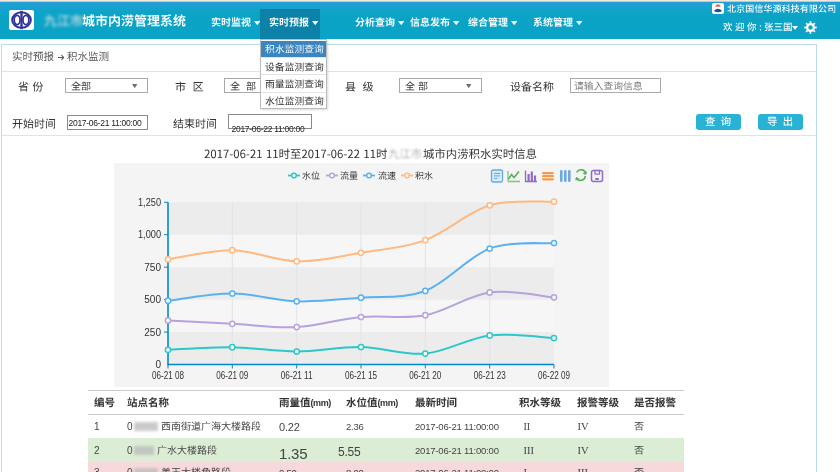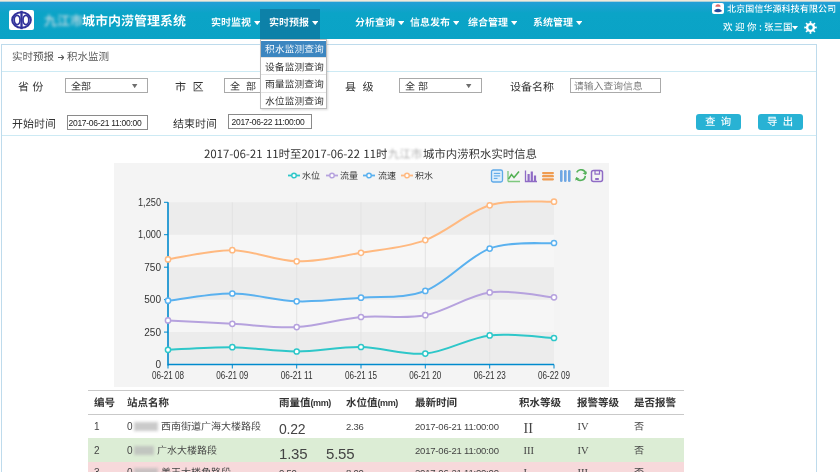--- a/index.html
+++ b/index.html
@@ -133,21 +133,21 @@
   </svg>
 <svg style="position:absolute;left:12.0px;top:118.0px;overflow:visible" width="46" height="16" viewBox="0 0 46 16">
     <path transform="translate(0,9.68)" fill="#333333" d="M1.0 -8.5H10.1V-7.7H1.0ZM0.6 -4.6H10.4V-3.8H0.6ZM7.1 -8.1H8.0V0.9H7.1ZM3.2 -8.1H4.1V-5.1Q4.1 -4.3 4.0 -3.5Q3.9 -2.6 3.6 -1.9Q3.3 -1.1 2.8 -0.4Q2.2 0.3 1.2 0.9Q1.2 0.8 1.1 0.7Q1.0 0.6 0.8 0.5Q0.7 0.4 0.6 0.3Q1.5 -0.2 2.0 -0.9Q2.5 -1.5 2.8 -2.2Q3.1 -2.9 3.1 -3.6Q3.2 -4.4 3.2 -5.1Z M16.6 -0.3H20.6V0.4H16.6ZM16.1 -3.6H21.0V0.9H20.2V-2.8H16.8V0.9H16.1ZM19.1 -7.3 19.8 -7.6Q20.2 -7.2 20.5 -6.6Q20.9 -6.1 21.2 -5.5Q21.5 -5.0 21.7 -4.6L21.0 -4.2Q20.8 -4.6 20.5 -5.2Q20.2 -5.7 19.9 -6.3Q19.5 -6.8 19.1 -7.3ZM15.7 -4.5Q15.7 -4.6 15.7 -4.7Q15.6 -4.9 15.6 -5.0Q15.5 -5.2 15.4 -5.3Q15.6 -5.3 15.8 -5.5Q15.9 -5.7 16.1 -6.0Q16.3 -6.1 16.5 -6.5Q16.7 -6.8 16.9 -7.2Q17.2 -7.7 17.4 -8.2Q17.7 -8.7 17.9 -9.3L18.8 -9.0Q18.4 -8.3 18.0 -7.5Q17.6 -6.8 17.2 -6.1Q16.7 -5.5 16.3 -4.9V-4.9Q16.3 -4.9 16.2 -4.9Q16.1 -4.8 16.0 -4.8Q15.9 -4.7 15.8 -4.6Q15.7 -4.6 15.7 -4.5ZM15.7 -4.5 15.7 -5.1 16.2 -5.4 20.9 -5.7Q20.9 -5.6 21.0 -5.3Q21.0 -5.1 21.0 -5.0Q19.7 -4.9 18.8 -4.8Q17.9 -4.8 17.3 -4.7Q16.8 -4.7 16.4 -4.6Q16.1 -4.6 16.0 -4.6Q15.8 -4.5 15.7 -4.5ZM11.7 -3.2Q11.9 -3.8 12.1 -4.5Q12.3 -5.2 12.4 -6.0Q12.6 -6.9 12.7 -7.7Q12.9 -8.5 13.0 -9.2L13.7 -9.1Q13.6 -8.4 13.5 -7.6Q13.3 -6.7 13.2 -5.9Q13.0 -5.1 12.8 -4.3Q12.6 -3.6 12.4 -3.0ZM11.5 -7.0H14.7V-6.2H11.5ZM14.5 -7.0H14.7L14.8 -7.0L15.3 -6.9Q15.1 -4.8 14.7 -3.3Q14.3 -1.8 13.6 -0.8Q12.9 0.3 11.9 0.9Q11.9 0.7 11.7 0.5Q11.6 0.3 11.4 0.2Q12.3 -0.3 13.0 -1.2Q13.6 -2.1 14.0 -3.5Q14.4 -4.9 14.5 -6.8ZM11.7 -3.2 12.2 -3.8Q12.6 -3.5 13.1 -3.1Q13.6 -2.8 14.1 -2.4Q14.5 -2.0 14.9 -1.6Q15.3 -1.2 15.5 -0.9L15.0 -0.2Q14.8 -0.6 14.4 -0.9Q14.0 -1.3 13.6 -1.7Q13.1 -2.1 12.7 -2.5Q12.2 -2.9 11.7 -3.2Z M23.3 -8.3H26.3V-1.2H23.3V-1.9H25.6V-7.6H23.3ZM23.3 -5.2H25.9V-4.4H23.3ZM22.9 -8.3H23.7V-0.3H22.9ZM26.8 -7.0H32.6V-6.2H26.8ZM30.4 -9.2H31.2V-0.4Q31.2 0.1 31.1 0.3Q31.0 0.5 30.7 0.6Q30.4 0.7 29.9 0.7Q29.3 0.8 28.5 0.8Q28.5 0.6 28.4 0.3Q28.3 0.1 28.2 -0.1Q28.6 -0.1 29.0 -0.1Q29.4 -0.0 29.7 -0.1Q30.0 -0.1 30.1 -0.1Q30.3 -0.1 30.3 -0.1Q30.4 -0.2 30.4 -0.4ZM27.2 -5.0 27.9 -5.3Q28.2 -4.9 28.5 -4.4Q28.9 -4.0 29.1 -3.5Q29.4 -3.0 29.6 -2.7L28.9 -2.3Q28.7 -2.6 28.4 -3.1Q28.2 -3.6 27.8 -4.1Q27.5 -4.6 27.2 -5.0Z M34.0 -6.8H34.8V0.9H34.0ZM34.2 -8.7 34.8 -9.1Q35.1 -8.9 35.3 -8.6Q35.6 -8.3 35.8 -8.0Q36.1 -7.8 36.2 -7.5L35.5 -7.1Q35.4 -7.3 35.2 -7.6Q34.9 -7.9 34.7 -8.2Q34.4 -8.5 34.2 -8.7ZM36.9 -8.6H42.7V-7.8H36.9ZM42.2 -8.6H43.0V-0.1Q43.0 0.2 43.0 0.4Q42.9 0.6 42.7 0.7Q42.4 0.8 42.1 0.8Q41.7 0.8 41.2 0.8Q41.2 0.7 41.1 0.4Q41.0 0.2 41.0 0.1Q41.3 0.1 41.6 0.1Q41.9 0.1 42.0 0.1Q42.1 0.1 42.2 0.0Q42.2 -0.0 42.2 -0.1ZM37.2 -3.2V-1.8H39.8V-3.2ZM37.2 -5.4V-3.9H39.8V-5.4ZM36.4 -6.1H40.6V-1.1H36.4Z"></path>
   </svg>
 <div class="a" style="left:66.5px;top:115px;width:81px;height:15px;border:1px solid #8a8a8a;background:#fff"></div>
 <div class="a" style="left:68.5px;top:118.2px;font-size:8.5px;letter-spacing:-0.28px;color:#222">2017-06-21 11:00:00</div>
 <svg style="position:absolute;left:173.0px;top:118.0px;overflow:visible" width="46" height="16" viewBox="0 0 46 16">
     <path transform="translate(0,9.68)" fill="#333333" d="M0.7 -2.0Q0.7 -2.1 0.6 -2.3Q0.6 -2.4 0.5 -2.6Q0.5 -2.7 0.4 -2.8Q0.6 -2.9 0.8 -3.1Q1.0 -3.2 1.3 -3.5Q1.4 -3.7 1.7 -4.0Q2.0 -4.4 2.3 -4.8Q2.7 -5.3 3.0 -5.8Q3.4 -6.4 3.7 -6.9L4.4 -6.5Q3.7 -5.4 2.9 -4.3Q2.1 -3.3 1.3 -2.5V-2.5Q1.3 -2.5 1.2 -2.4Q1.1 -2.4 1.0 -2.3Q0.9 -2.2 0.8 -2.2Q0.7 -2.1 0.7 -2.0ZM0.7 -2.0 0.7 -2.7 1.1 -3.0 4.4 -3.5Q4.4 -3.4 4.4 -3.2Q4.4 -2.9 4.4 -2.8Q3.3 -2.6 2.6 -2.5Q1.9 -2.3 1.5 -2.3Q1.1 -2.2 1.0 -2.1Q0.8 -2.1 0.7 -2.0ZM0.6 -4.7Q0.6 -4.8 0.5 -4.9Q0.5 -5.1 0.4 -5.3Q0.4 -5.4 0.3 -5.5Q0.5 -5.6 0.6 -5.7Q0.8 -5.9 1.0 -6.2Q1.1 -6.3 1.2 -6.6Q1.4 -6.9 1.6 -7.3Q1.8 -7.7 2.1 -8.2Q2.3 -8.7 2.4 -9.2L3.3 -8.8Q3.0 -8.2 2.7 -7.5Q2.3 -6.8 1.9 -6.3Q1.6 -5.7 1.2 -5.2V-5.1Q1.2 -5.1 1.1 -5.1Q1.0 -5.1 0.9 -5.0Q0.8 -4.9 0.7 -4.8Q0.6 -4.8 0.6 -4.7ZM0.6 -4.7 0.6 -5.3 1.0 -5.6 3.3 -5.8Q3.3 -5.6 3.3 -5.4Q3.3 -5.2 3.3 -5.1Q2.5 -5.0 2.0 -4.9Q1.5 -4.9 1.2 -4.8Q1.0 -4.8 0.8 -4.8Q0.7 -4.7 0.6 -4.7ZM0.4 -0.6Q0.9 -0.7 1.6 -0.8Q2.2 -0.9 2.9 -1.1Q3.7 -1.2 4.4 -1.4L4.5 -0.6Q3.4 -0.4 2.4 -0.1Q1.4 0.1 0.5 0.3ZM4.5 -7.8H10.4V-7.0H4.5ZM4.8 -5.3H10.2V-4.5H4.8ZM5.5 -0.4H9.5V0.4H5.5ZM7.0 -9.2H7.9V-4.9H7.0ZM5.1 -3.3H9.9V0.8H9.1V-2.6H5.9V0.9H5.1Z M11.8 -8.1H21.2V-7.3H11.8ZM16.1 -9.2H16.9V0.9H16.1ZM16.0 -3.4 16.7 -3.1Q16.3 -2.5 15.7 -2.0Q15.2 -1.4 14.6 -1.0Q14.0 -0.5 13.3 -0.1Q12.7 0.3 12.0 0.5Q12.0 0.4 11.9 0.3Q11.7 0.1 11.6 0.0Q11.5 -0.1 11.4 -0.2Q12.1 -0.4 12.7 -0.7Q13.4 -1.1 14.0 -1.5Q14.6 -1.9 15.1 -2.4Q15.6 -2.9 16.0 -3.4ZM17.0 -3.3Q17.5 -2.7 18.3 -2.1Q19.0 -1.5 19.9 -1.0Q20.8 -0.5 21.6 -0.2Q21.5 -0.1 21.4 0.0Q21.3 0.1 21.2 0.3Q21.1 0.4 21.0 0.5Q20.2 0.2 19.3 -0.4Q18.4 -0.9 17.7 -1.6Q16.9 -2.3 16.4 -3.0ZM13.4 -5.4V-3.7H19.6V-5.4ZM12.6 -6.1H20.4V-2.9H12.6Z M23.3 -8.3H26.3V-1.2H23.3V-1.9H25.6V-7.6H23.3ZM23.3 -5.2H25.9V-4.4H23.3ZM22.9 -8.3H23.7V-0.3H22.9ZM26.8 -7.0H32.6V-6.2H26.8ZM30.4 -9.2H31.2V-0.4Q31.2 0.1 31.1 0.3Q31.0 0.5 30.7 0.6Q30.4 0.7 29.9 0.7Q29.3 0.8 28.5 0.8Q28.5 0.6 28.4 0.3Q28.3 0.1 28.2 -0.1Q28.6 -0.1 29.0 -0.1Q29.4 -0.0 29.7 -0.1Q30.0 -0.1 30.1 -0.1Q30.3 -0.1 30.3 -0.1Q30.4 -0.2 30.4 -0.4ZM27.2 -5.0 27.9 -5.3Q28.2 -4.9 28.5 -4.4Q28.9 -4.0 29.1 -3.5Q29.4 -3.0 29.6 -2.7L28.9 -2.3Q28.7 -2.6 28.4 -3.1Q28.2 -3.6 27.8 -4.1Q27.5 -4.6 27.2 -5.0Z M34.0 -6.8H34.8V0.9H34.0ZM34.2 -8.7 34.8 -9.1Q35.1 -8.9 35.3 -8.6Q35.6 -8.3 35.8 -8.0Q36.1 -7.8 36.2 -7.5L35.5 -7.1Q35.4 -7.3 35.2 -7.6Q34.9 -7.9 34.7 -8.2Q34.4 -8.5 34.2 -8.7ZM36.9 -8.6H42.7V-7.8H36.9ZM42.2 -8.6H43.0V-0.1Q43.0 0.2 43.0 0.4Q42.9 0.6 42.7 0.7Q42.4 0.8 42.1 0.8Q41.7 0.8 41.2 0.8Q41.2 0.7 41.1 0.4Q41.0 0.2 41.0 0.1Q41.3 0.1 41.6 0.1Q41.9 0.1 42.0 0.1Q42.1 0.1 42.2 0.0Q42.2 -0.0 42.2 -0.1ZM37.2 -3.2V-1.8H39.8V-3.2ZM37.2 -5.4V-3.9H39.8V-5.4ZM36.4 -6.1H40.6V-1.1H36.4Z"></path>
   </svg>
 <div class="a" style="left:228px;top:113.5px;width:84px;height:15.5px;border:1px solid #8a8a8a;background:#fff"></div>
-<div class="a" style="left:231.5px;top:117px;font-size:8.5px;letter-spacing:-0.28px;color:#222">2017-06-22 11:00:00</div>
+<div class="a" style="left:231.5px;top:124px;font-size:8.5px;letter-spacing:-0.28px;color:#222">2017-06-22 11:00:00</div>
 <div class="a" style="left:696.0px;top:113.5px;width:45px;height:16px;background:#28b2d4;border-radius:3px"></div>
 <svg style="position:absolute;left:704.5px;top:116.0px;overflow:visible" width="29" height="16" viewBox="0 0 29 16">
     <path transform="translate(0,9.24)" fill="#ffffff" d="M3.2 -2.3V-1.6H7.2V-2.3ZM3.2 -3.7V-3.0H7.2V-3.7ZM2.2 -4.4H8.2V-0.9H2.2ZM0.6 -7.6H9.9V-6.7H0.6ZM4.7 -8.9H5.7V-4.7H4.7ZM4.2 -7.3 5.0 -7.0Q4.7 -6.5 4.2 -6.0Q3.8 -5.5 3.2 -5.1Q2.7 -4.7 2.1 -4.4Q1.6 -4.0 1.0 -3.8Q0.9 -3.9 0.8 -4.1Q0.7 -4.2 0.5 -4.4Q0.4 -4.5 0.3 -4.6Q0.9 -4.8 1.5 -5.1Q2.0 -5.4 2.5 -5.7Q3.1 -6.1 3.5 -6.5Q3.9 -6.9 4.2 -7.3ZM6.2 -7.3Q6.5 -6.9 6.9 -6.5Q7.4 -6.1 7.9 -5.8Q8.4 -5.4 9.0 -5.2Q9.6 -4.9 10.2 -4.7Q10.1 -4.6 9.9 -4.5Q9.8 -4.3 9.7 -4.2Q9.6 -4.0 9.5 -3.9Q8.9 -4.1 8.3 -4.4Q7.7 -4.8 7.2 -5.2Q6.7 -5.6 6.2 -6.0Q5.7 -6.5 5.4 -7.0ZM0.7 -0.3H9.8V0.6H0.7Z M16.7 -8.1 17.4 -8.7Q17.6 -8.4 17.9 -8.1Q18.2 -7.9 18.5 -7.6Q18.7 -7.3 18.9 -7.1L18.2 -6.4Q18.0 -6.6 17.8 -6.9Q17.5 -7.2 17.2 -7.5Q17.0 -7.8 16.7 -8.1ZM17.4 0.6 17.2 -0.4 17.4 -0.7 19.4 -2.2Q19.5 -2.0 19.6 -1.7Q19.7 -1.5 19.7 -1.3Q19.0 -0.8 18.6 -0.5Q18.2 -0.1 17.9 0.1Q17.7 0.3 17.6 0.4Q17.5 0.5 17.4 0.6ZM16.1 -5.6H18.0V-4.6H16.1ZM17.4 0.6Q17.4 0.4 17.3 0.3Q17.2 0.1 17.1 -0.0Q17.0 -0.2 16.9 -0.3Q17.1 -0.4 17.3 -0.6Q17.4 -0.9 17.4 -1.2V-5.6H18.4V-0.5Q18.4 -0.5 18.3 -0.4Q18.2 -0.3 18.1 -0.2Q17.9 -0.1 17.8 0.0Q17.6 0.2 17.5 0.3Q17.4 0.5 17.4 0.6ZM20.9 -8.9 21.9 -8.6Q21.6 -7.9 21.3 -7.2Q20.9 -6.5 20.5 -5.9Q20.1 -5.2 19.7 -4.8Q19.6 -4.9 19.4 -5.0Q19.3 -5.1 19.1 -5.3Q19.0 -5.4 18.8 -5.4Q19.3 -5.9 19.7 -6.4Q20.0 -7.0 20.4 -7.6Q20.7 -8.2 20.9 -8.9ZM20.8 -7.3H24.9V-6.4H20.4ZM24.6 -7.3H25.6Q25.6 -7.3 25.6 -7.2Q25.6 -7.1 25.6 -7.0Q25.6 -6.9 25.6 -6.8Q25.5 -5.0 25.4 -3.7Q25.4 -2.4 25.3 -1.6Q25.2 -0.8 25.1 -0.4Q25.0 0.1 24.9 0.3Q24.7 0.6 24.5 0.7Q24.3 0.8 24.0 0.8Q23.7 0.8 23.3 0.8Q22.9 0.8 22.5 0.8Q22.4 0.6 22.4 0.3Q22.3 0.1 22.1 -0.1Q22.6 -0.1 23.0 -0.1Q23.4 -0.1 23.6 -0.1Q23.7 -0.1 23.8 -0.1Q23.9 -0.2 24.0 -0.3Q24.1 -0.4 24.2 -0.8Q24.3 -1.3 24.4 -2.1Q24.4 -2.9 24.5 -4.1Q24.5 -5.4 24.6 -7.1ZM20.7 -3.8H23.1V-3.0H20.7ZM20.7 -5.5H23.4V-1.2H20.7V-2.0H22.6V-4.7H20.7ZM20.1 -5.5H21.0V-0.6H20.1Z"></path>
   </svg>
 <div class="a" style="left:758.0px;top:113.5px;width:45px;height:16px;background:#28b2d4;border-radius:3px"></div>
 <svg style="position:absolute;left:766.5px;top:116.0px;overflow:visible" width="29" height="16" viewBox="0 0 29 16">
     <path transform="translate(0,9.24)" fill="#ffffff" d="M0.6 -3.1H9.9V-2.2H0.6ZM6.7 -3.9H7.7V-0.2Q7.7 0.2 7.6 0.4Q7.4 0.6 7.1 0.7Q6.8 0.8 6.3 0.8Q5.8 0.9 5.0 0.9Q5.0 0.7 4.9 0.4Q4.8 0.2 4.7 -0.0Q5.0 -0.0 5.4 -0.0Q5.7 -0.0 6.0 -0.0Q6.3 -0.0 6.4 -0.0Q6.5 -0.0 6.6 -0.1Q6.7 -0.1 6.7 -0.2ZM2.1 -1.8 2.8 -2.4Q3.1 -2.1 3.5 -1.8Q3.8 -1.5 4.1 -1.2Q4.4 -0.9 4.6 -0.6L3.9 0.0Q3.7 -0.2 3.4 -0.6Q3.1 -0.9 2.8 -1.2Q2.5 -1.5 2.1 -1.8ZM1.4 -8.1H2.4V-5.5Q2.4 -5.2 2.5 -5.1Q2.6 -5.0 2.9 -5.0Q3.2 -4.9 3.8 -4.9Q3.9 -4.9 4.2 -4.9Q4.5 -4.9 4.9 -4.9Q5.2 -4.9 5.7 -4.9Q6.1 -4.9 6.5 -4.9Q6.9 -4.9 7.2 -4.9Q7.5 -4.9 7.7 -4.9Q8.1 -4.9 8.3 -5.0Q8.5 -5.0 8.6 -5.2Q8.7 -5.4 8.8 -5.7Q9.0 -5.6 9.2 -5.5Q9.5 -5.5 9.7 -5.4Q9.7 -4.9 9.5 -4.6Q9.3 -4.3 8.9 -4.2Q8.5 -4.1 7.8 -4.1Q7.7 -4.1 7.4 -4.1Q7.0 -4.1 6.6 -4.1Q6.2 -4.1 5.8 -4.1Q5.3 -4.1 4.9 -4.1Q4.5 -4.1 4.2 -4.1Q3.9 -4.1 3.8 -4.1Q2.9 -4.1 2.3 -4.2Q1.8 -4.3 1.6 -4.6Q1.4 -4.9 1.4 -5.4ZM1.7 -6.7H7.7V-7.6H1.4V-8.5H8.7V-5.9H1.7Z M20.3 -8.9H21.4V-0.2H20.3ZM24.0 -3.6H25.1V0.9H24.0ZM17.2 -7.9H18.2V-5.2H23.6V-7.9H24.7V-4.2H17.2ZM16.7 -3.6H17.8V-0.7H24.5V0.3H16.7Z"></path>
   </svg>
 <div class="a" style="left:2px;top:134.5px;width:814px;height:1px;background:#cdeaf4"></div>
 <svg style="position:absolute;left:204.2px;top:147.6px;overflow:visible" width="185" height="17" viewBox="0 0 185 17">
@@ -329,36 +329,36 @@
   </svg>
 <svg style="position:absolute;left:634.0px;top:397.0px;overflow:visible" width="44" height="16" viewBox="0 0 44 16">
     <path transform="translate(0,9.24)" fill="#333" d="M0.6 -4.4H9.9V-3.3H0.6ZM5.3 -2.5H9.2V-1.4H5.3ZM4.7 -3.9H6.0V0.0H4.7ZM3.1 -2.2Q3.4 -1.4 3.9 -1.0Q4.4 -0.7 5.2 -0.5Q5.9 -0.4 6.8 -0.4Q7.0 -0.4 7.3 -0.4Q7.7 -0.4 8.1 -0.4Q8.5 -0.4 8.9 -0.4Q9.3 -0.4 9.6 -0.4Q10.0 -0.4 10.2 -0.4Q10.1 -0.3 10.0 -0.1Q10.0 0.1 9.9 0.4Q9.8 0.6 9.8 0.8H9.2H6.8Q5.9 0.8 5.1 0.7Q4.4 0.6 3.8 0.3Q3.3 0.0 2.8 -0.5Q2.4 -1.0 2.1 -1.8ZM2.2 -3.1 3.4 -2.9Q3.2 -1.6 2.6 -0.6Q2.1 0.3 1.2 1.0Q1.1 0.8 0.9 0.7Q0.7 0.5 0.6 0.3Q0.4 0.2 0.2 0.1Q1.0 -0.4 1.5 -1.2Q2.0 -2.1 2.2 -3.1ZM2.8 -6.3V-5.8H7.6V-6.3ZM2.8 -7.7V-7.1H7.6V-7.7ZM1.6 -8.6H8.9V-4.9H1.6Z M13.0 -0.5H18.5V0.5H13.0ZM12.2 -3.2H19.4V0.9H18.0V-2.1H13.5V0.9H12.2ZM11.1 -8.4H20.4V-7.2H11.1ZM16.0 -8.0 17.2 -7.4Q16.6 -6.6 15.6 -5.9Q14.7 -5.1 13.7 -4.6Q12.7 -4.0 11.6 -3.6Q11.5 -3.8 11.3 -4.0Q11.2 -4.2 11.0 -4.4Q10.8 -4.6 10.7 -4.8Q11.8 -5.1 12.8 -5.5Q13.7 -6.0 14.6 -6.6Q15.4 -7.3 16.0 -8.0ZM16.6 -5.6 17.5 -6.5Q18.1 -6.2 18.7 -5.9Q19.3 -5.6 19.8 -5.3Q20.4 -5.0 20.7 -4.7L19.8 -3.8Q19.4 -4.1 18.9 -4.4Q18.4 -4.7 17.8 -5.1Q17.2 -5.4 16.6 -5.6ZM15.1 -6.1 16.4 -7.3 16.4 -7.3V-3.5H15.1Z M26.2 -4.9H29.9V-3.8H26.2ZM27.6 -4.2Q28.0 -3.3 28.5 -2.5Q29.0 -1.7 29.7 -1.1Q30.4 -0.5 31.2 -0.1Q31.1 -0.0 30.9 0.2Q30.8 0.4 30.6 0.6Q30.5 0.8 30.4 0.9Q29.4 0.5 28.7 -0.2Q28.0 -1.0 27.4 -1.9Q26.9 -2.8 26.6 -3.9ZM29.6 -4.9H29.9L30.1 -4.9L30.9 -4.7Q30.7 -3.4 30.2 -2.3Q29.7 -1.2 29.0 -0.4Q28.2 0.4 27.2 1.0Q27.0 0.8 26.8 0.5Q26.6 0.2 26.3 0.0Q27.1 -0.3 27.6 -0.8Q28.2 -1.3 28.6 -1.9Q29.0 -2.5 29.3 -3.2Q29.5 -3.9 29.6 -4.7ZM29.4 -8.6H30.6Q30.6 -8.6 30.6 -8.4Q30.6 -8.2 30.6 -8.1Q30.6 -7.0 30.5 -6.4Q30.4 -5.9 30.2 -5.7Q30.0 -5.5 29.8 -5.4Q29.6 -5.3 29.3 -5.3Q29.0 -5.3 28.6 -5.3Q28.1 -5.3 27.6 -5.3Q27.6 -5.5 27.5 -5.8Q27.4 -6.1 27.3 -6.3Q27.6 -6.3 27.9 -6.3Q28.2 -6.3 28.4 -6.3Q28.6 -6.3 28.7 -6.3Q28.9 -6.3 29.0 -6.3Q29.1 -6.3 29.1 -6.4Q29.2 -6.4 29.2 -6.7Q29.3 -6.9 29.3 -7.3Q29.3 -7.7 29.4 -8.4ZM21.3 -3.6Q21.7 -3.7 22.3 -3.8Q23.0 -4.0 23.6 -4.1Q24.3 -4.3 25.0 -4.5L25.1 -3.2Q24.2 -3.0 23.3 -2.7Q22.3 -2.5 21.5 -2.3ZM21.4 -6.9H25.0V-5.7H21.4ZM22.7 -8.9H24.0V-0.5Q24.0 0.0 23.9 0.3Q23.8 0.6 23.5 0.7Q23.2 0.8 22.8 0.9Q22.3 0.9 21.7 0.9Q21.7 0.7 21.5 0.3Q21.4 -0.0 21.3 -0.3Q21.7 -0.3 22.0 -0.3Q22.4 -0.3 22.5 -0.3Q22.6 -0.3 22.7 -0.3Q22.7 -0.4 22.7 -0.5ZM25.3 -8.6H29.8V-7.4H26.6V0.9H25.3Z M34.0 -0.0H39.5V0.6H34.0ZM33.4 -2.1H40.2V-1.4H33.4ZM33.4 -3.0H40.2V-2.4H33.4ZM32.1 -4.1H41.4V-3.3H32.1ZM33.3 -1.2H40.4V0.9H39.1V-0.5H34.4V0.9H33.3ZM32.0 -8.5H37.1V-7.8H32.0ZM33.1 -8.9H34.1V-7.5H33.1ZM35.0 -8.9H36.0V-7.5H35.0ZM38.1 -8.1H41.5V-7.2H38.1ZM33.1 -7.2H36.0V-6.6H33.1ZM38.0 -8.9 39.0 -8.7Q38.7 -7.9 38.3 -7.2Q37.8 -6.5 37.3 -6.0Q37.2 -6.1 37.1 -6.3Q36.9 -6.4 36.8 -6.5Q36.6 -6.6 36.5 -6.7Q37.0 -7.1 37.4 -7.7Q37.8 -8.3 38.0 -8.9ZM39.8 -7.7 40.9 -7.6Q40.7 -6.7 40.2 -6.1Q39.7 -5.5 39.1 -5.0Q38.4 -4.6 37.5 -4.3Q37.5 -4.5 37.4 -4.6Q37.2 -4.8 37.1 -4.9Q37.0 -5.1 36.9 -5.2Q38.1 -5.5 38.8 -6.1Q39.6 -6.7 39.8 -7.7ZM38.3 -7.4Q38.8 -6.6 39.6 -6.0Q40.5 -5.4 41.7 -5.2Q41.6 -5.0 41.4 -4.8Q41.2 -4.5 41.1 -4.3Q39.8 -4.6 38.9 -5.4Q38.0 -6.1 37.4 -7.2ZM33.0 -6.3H35.1V-4.7H33.0V-5.3H34.2V-5.8H33.0ZM35.6 -7.2H36.7Q36.7 -7.2 36.7 -7.1Q36.7 -7.0 36.7 -6.9Q36.6 -6.2 36.6 -5.8Q36.5 -5.3 36.5 -5.1Q36.4 -4.8 36.3 -4.7Q36.2 -4.6 36.0 -4.5Q35.9 -4.4 35.7 -4.4Q35.6 -4.4 35.4 -4.4Q35.2 -4.4 34.9 -4.4Q34.9 -4.6 34.8 -4.8Q34.8 -5.0 34.7 -5.2Q34.9 -5.2 35.0 -5.2Q35.1 -5.2 35.2 -5.2Q35.3 -5.2 35.3 -5.2Q35.4 -5.2 35.4 -5.3Q35.5 -5.4 35.5 -5.8Q35.6 -6.2 35.6 -7.1ZM32.9 -7.6 33.8 -7.4Q33.6 -6.9 33.3 -6.4Q32.9 -5.9 32.4 -5.5Q32.3 -5.6 32.1 -5.8Q31.9 -6.0 31.7 -6.1Q32.2 -6.4 32.5 -6.8Q32.7 -7.2 32.9 -7.6ZM32.6 -6.3H33.5V-4.5H32.6ZM35.9 -4.4 37.0 -4.7Q37.2 -4.5 37.3 -4.3Q37.4 -4.0 37.5 -3.8L36.3 -3.5Q36.3 -3.7 36.1 -3.9Q36.0 -4.2 35.9 -4.4Z"></path>
   </svg>
 <div class="a" style="left:94px;top:421.0px;font-size:10px;color:#444">1</div>
 <div class="a" style="left:127px;top:421.0px;font-size:10px;color:#444">0</div>
 <div class="a" style="left:133.5px;top:421.5px;width:24.5px;height:9px;background:#b9b9b9;filter:blur(1.6px);opacity:.75"></div>
 <svg style="position:absolute;left:160.5px;top:420.5px;overflow:visible" width="102" height="15" viewBox="0 0 102 15">
     <path transform="translate(0,8.80)" fill="#444" d="M1.6 -0.6H8.5V0.1H1.6ZM1.1 -5.6H8.9V0.7H8.2V-4.9H1.9V0.8H1.1ZM0.6 -7.7H9.4V-7.0H0.6ZM3.6 -7.3H4.2V-5.2Q4.2 -4.6 4.1 -4.0Q4.0 -3.4 3.5 -2.9Q3.1 -2.3 2.3 -1.9Q2.3 -2.0 2.2 -2.1Q2.1 -2.2 2.0 -2.3Q1.9 -2.4 1.8 -2.4Q2.6 -2.8 3.0 -3.3Q3.3 -3.7 3.4 -4.2Q3.6 -4.7 3.6 -5.2ZM5.7 -7.3H6.4V-3.3Q6.4 -3.1 6.5 -3.0Q6.5 -3.0 6.8 -3.0Q6.8 -3.0 7.0 -3.0Q7.2 -3.0 7.4 -3.0Q7.6 -3.0 7.7 -3.0Q7.9 -3.0 8.0 -3.0Q8.1 -3.0 8.2 -3.0Q8.2 -3.0 8.2 -3.0Q8.3 -3.0 8.5 -2.9Q8.7 -2.8 8.9 -2.8Q8.8 -2.5 8.6 -2.4Q8.4 -2.3 8.1 -2.3Q8.0 -2.3 7.8 -2.3Q7.6 -2.3 7.4 -2.3Q7.1 -2.3 7.0 -2.3Q6.8 -2.3 6.7 -2.3Q6.3 -2.3 6.1 -2.4Q5.9 -2.5 5.8 -2.7Q5.7 -2.9 5.7 -3.3Z M10.6 -7.4H19.4V-6.7H10.6ZM12.7 -3.4H17.4V-2.8H12.7ZM12.5 -1.8H17.6V-1.1H12.5ZM14.6 -3.1H15.3V0.6H14.6ZM11.1 -5.6H18.4V-4.9H11.9V0.8H11.1ZM18.1 -5.6H18.9V-0.1Q18.9 0.3 18.8 0.4Q18.7 0.6 18.4 0.7Q18.2 0.8 17.8 0.8Q17.3 0.8 16.7 0.8Q16.7 0.7 16.6 0.5Q16.6 0.3 16.5 0.1Q16.8 0.1 17.1 0.1Q17.4 0.2 17.6 0.1Q17.8 0.1 17.9 0.1Q18.0 0.1 18.1 0.1Q18.1 0.0 18.1 -0.1ZM13.2 -4.6 13.8 -4.8Q14.0 -4.5 14.1 -4.2Q14.3 -3.9 14.4 -3.6L13.8 -3.4Q13.7 -3.6 13.5 -4.0Q13.4 -4.3 13.2 -4.6ZM16.2 -4.8 16.9 -4.6Q16.7 -4.2 16.5 -3.8Q16.2 -3.4 16.0 -3.2L15.5 -3.3Q15.6 -3.5 15.8 -3.8Q15.9 -4.1 16.0 -4.3Q16.1 -4.6 16.2 -4.8ZM14.6 -8.4H15.4V-5.2H14.6Z M23.1 -7.1H26.5V-6.5H23.1ZM26.9 -7.8H29.5V-7.1H26.9ZM26.8 -5.1H29.6V-4.4H26.8ZM22.9 -5.1H26.7V-4.5H22.9ZM24.4 -8.4H25.1V-4.8H24.4ZM23.0 -3.0H26.6V-2.4H23.0ZM24.4 -4.3H25.1V-0.6L24.4 -0.5ZM22.7 -0.6Q23.2 -0.7 23.9 -0.8Q24.6 -0.8 25.3 -0.9Q26.1 -1.0 26.9 -1.1L26.9 -0.5Q25.8 -0.3 24.7 -0.2Q23.6 -0.0 22.8 0.1ZM27.9 -4.9H28.7V-0.1Q28.7 0.2 28.6 0.4Q28.5 0.6 28.3 0.7Q28.1 0.8 27.7 0.8Q27.3 0.8 26.8 0.8Q26.8 0.6 26.7 0.4Q26.6 0.2 26.6 0.0Q27.0 0.1 27.3 0.1Q27.6 0.1 27.7 0.1Q27.8 0.0 27.9 0.0Q27.9 -0.0 27.9 -0.1ZM22.1 -8.4 22.8 -8.1Q22.5 -7.7 22.2 -7.3Q21.9 -6.9 21.5 -6.5Q21.1 -6.1 20.7 -5.8Q20.7 -5.9 20.6 -6.0Q20.5 -6.1 20.4 -6.2Q20.4 -6.3 20.3 -6.4Q20.7 -6.6 21.0 -7.0Q21.3 -7.3 21.6 -7.7Q21.9 -8.1 22.1 -8.4ZM21.5 -4.4 22.1 -5.0 22.2 -5.0V0.8H21.5ZM22.4 -6.4 23.1 -6.2Q22.8 -5.5 22.4 -4.9Q22.0 -4.3 21.5 -3.8Q21.1 -3.3 20.6 -2.9Q20.6 -2.9 20.5 -3.1Q20.4 -3.2 20.3 -3.3Q20.2 -3.4 20.2 -3.5Q20.8 -4.0 21.4 -4.8Q22.0 -5.6 22.4 -6.4Z M33.1 -7.1H39.5V-6.4H33.1ZM35.8 -6.8 36.7 -6.7Q36.6 -6.4 36.4 -6.0Q36.2 -5.6 36.1 -5.3L35.5 -5.4Q35.6 -5.7 35.7 -6.1Q35.8 -6.5 35.8 -6.8ZM37.6 -8.4 38.3 -8.2Q38.1 -7.8 37.8 -7.4Q37.6 -7.0 37.4 -6.8L36.8 -7.0Q36.9 -7.2 37.1 -7.4Q37.2 -7.7 37.4 -7.9Q37.5 -8.2 37.6 -8.4ZM34.1 -8.2 34.8 -8.4Q35.0 -8.2 35.2 -7.9Q35.4 -7.6 35.5 -7.3L34.8 -7.0Q34.7 -7.3 34.6 -7.6Q34.4 -7.9 34.1 -8.2ZM32.6 -4.8V-0.9H31.9V-4.1H30.5V-4.8ZM30.6 -7.6 31.2 -8.0Q31.5 -7.8 31.8 -7.5Q32.1 -7.2 32.3 -6.9Q32.5 -6.6 32.7 -6.4L32.1 -6.0Q31.9 -6.2 31.7 -6.5Q31.5 -6.8 31.2 -7.1Q30.9 -7.4 30.6 -7.6ZM32.3 -1.1Q32.5 -1.1 32.8 -0.9Q33.0 -0.8 33.4 -0.5Q33.9 -0.3 34.5 -0.2Q35.2 -0.1 36.0 -0.1Q36.6 -0.1 37.2 -0.1Q37.9 -0.1 38.5 -0.2Q39.1 -0.2 39.6 -0.3Q39.6 -0.2 39.5 -0.0Q39.5 0.1 39.5 0.2Q39.4 0.4 39.4 0.5Q39.1 0.5 38.7 0.5Q38.3 0.5 37.8 0.5Q37.3 0.5 36.8 0.6Q36.3 0.6 36.0 0.6Q35.1 0.6 34.4 0.5Q33.8 0.4 33.2 0.1Q32.9 -0.1 32.7 -0.3Q32.4 -0.5 32.3 -0.5Q32.1 -0.5 31.9 -0.3Q31.6 -0.2 31.4 0.1Q31.1 0.4 30.9 0.7L30.4 0.1Q30.9 -0.4 31.4 -0.8Q31.9 -1.1 32.3 -1.1ZM34.6 -3.7V-2.8H37.9V-3.7ZM34.6 -2.3V-1.5H37.9V-2.3ZM34.6 -5.0V-4.2H37.9V-5.0ZM33.8 -5.6H38.6V-0.9H33.8Z M41.8 -6.9H49.4V-6.2H41.8ZM41.4 -6.9H42.2V-4.0Q42.2 -3.5 42.2 -2.8Q42.1 -2.2 42.0 -1.5Q41.9 -0.8 41.6 -0.2Q41.4 0.4 41.0 0.9Q40.9 0.8 40.8 0.7Q40.7 0.6 40.6 0.5Q40.5 0.4 40.4 0.4Q40.9 -0.3 41.1 -1.0Q41.3 -1.8 41.4 -2.6Q41.4 -3.3 41.4 -4.0ZM44.7 -8.3 45.5 -8.4Q45.6 -8.1 45.8 -7.7Q45.9 -7.3 46.0 -7.0L45.2 -6.8Q45.1 -7.1 45.0 -7.5Q44.8 -7.9 44.7 -8.3Z M54.1 -5.6H54.8Q54.8 -5.0 54.7 -4.3Q54.6 -3.7 54.5 -3.0Q54.4 -2.3 54.3 -1.7Q54.2 -1.1 54.1 -0.7H53.4Q53.5 -1.1 53.6 -1.7Q53.7 -2.4 53.8 -3.0Q53.9 -3.7 54.0 -4.4Q54.1 -5.0 54.1 -5.6ZM55.6 -4.7 56.0 -5.0Q56.3 -4.7 56.6 -4.4Q57.0 -4.1 57.1 -3.9L56.7 -3.5Q56.5 -3.8 56.2 -4.1Q55.9 -4.4 55.6 -4.7ZM55.3 -2.6 55.8 -2.8Q56.1 -2.6 56.4 -2.2Q56.8 -1.9 57.0 -1.6L56.5 -1.3Q56.3 -1.6 56.0 -1.9Q55.6 -2.3 55.3 -2.6ZM54.2 -7.3H59.4V-6.6H54.2ZM54.4 -5.6H58.5V-5.0H54.4ZM52.8 -3.6H59.6V-2.9H52.8ZM53.8 -1.3H59.4V-0.7H53.8ZM54.4 -8.4 55.1 -8.2Q54.9 -7.6 54.7 -7.0Q54.4 -6.4 54.1 -5.8Q53.7 -5.3 53.4 -4.9Q53.3 -5.0 53.2 -5.0Q53.1 -5.1 52.9 -5.2Q52.8 -5.3 52.7 -5.3Q53.1 -5.7 53.4 -6.2Q53.7 -6.7 54.0 -7.3Q54.2 -7.8 54.4 -8.4ZM58.2 -5.6H58.9Q58.9 -5.6 58.9 -5.6Q58.9 -5.5 58.9 -5.4Q58.9 -5.3 58.9 -5.3Q58.9 -3.8 58.8 -2.8Q58.7 -1.8 58.7 -1.2Q58.6 -0.5 58.5 -0.2Q58.4 0.2 58.3 0.3Q58.1 0.5 57.9 0.6Q57.8 0.7 57.6 0.7Q57.3 0.7 57.0 0.7Q56.7 0.7 56.3 0.7Q56.3 0.5 56.2 0.4Q56.2 0.2 56.1 0.0Q56.5 0.1 56.8 0.1Q57.1 0.1 57.3 0.1Q57.4 0.1 57.5 0.1Q57.6 0.0 57.6 -0.0Q57.7 -0.2 57.8 -0.5Q57.9 -0.8 58.0 -1.5Q58.1 -2.1 58.1 -3.1Q58.2 -4.1 58.2 -5.5ZM50.9 -7.8 51.4 -8.3Q51.7 -8.1 52.0 -8.0Q52.3 -7.8 52.6 -7.6Q52.9 -7.4 53.1 -7.3L52.7 -6.7Q52.5 -6.8 52.2 -7.0Q51.9 -7.2 51.6 -7.4Q51.3 -7.6 50.9 -7.8ZM50.4 -4.8 50.8 -5.4Q51.1 -5.2 51.4 -5.1Q51.8 -4.9 52.0 -4.7Q52.3 -4.5 52.5 -4.4L52.1 -3.8Q51.9 -4.0 51.6 -4.1Q51.3 -4.3 51.0 -4.5Q50.7 -4.7 50.4 -4.8ZM50.7 0.2Q50.9 -0.2 51.2 -0.7Q51.4 -1.3 51.7 -1.9Q51.9 -2.5 52.1 -3.0L52.7 -2.6Q52.5 -2.1 52.3 -1.5Q52.0 -0.9 51.8 -0.4Q51.6 0.2 51.4 0.6Z M60.6 -5.5H69.4V-4.8H60.6ZM65.5 -5.2Q65.8 -4.0 66.4 -3.0Q66.9 -1.9 67.7 -1.1Q68.5 -0.4 69.6 0.1Q69.5 0.2 69.4 0.3Q69.3 0.4 69.2 0.5Q69.1 0.7 69.0 0.8Q67.9 0.3 67.1 -0.6Q66.3 -1.4 65.7 -2.6Q65.1 -3.7 64.7 -5.0ZM64.6 -8.4H65.4Q65.4 -7.7 65.4 -6.9Q65.3 -6.2 65.2 -5.3Q65.1 -4.4 64.8 -3.6Q64.6 -2.7 64.1 -1.9Q63.6 -1.1 62.8 -0.4Q62.1 0.3 61.0 0.8Q60.9 0.6 60.7 0.5Q60.6 0.3 60.4 0.2Q61.5 -0.3 62.2 -0.9Q62.9 -1.6 63.4 -2.3Q63.9 -3.1 64.1 -3.9Q64.4 -4.7 64.5 -5.5Q64.6 -6.3 64.6 -7.1Q64.6 -7.8 64.6 -8.4Z M73.8 -6.4H79.3V-5.8H73.8ZM73.6 -3.0H79.4V-2.3H73.6ZM76.2 -8.4H76.9V-3.8H76.2ZM74.2 -7.9 74.7 -8.1Q75.0 -7.8 75.2 -7.4Q75.4 -7.1 75.5 -6.8L74.9 -6.5Q74.8 -6.8 74.6 -7.1Q74.4 -7.5 74.2 -7.9ZM78.4 -8.2 79.0 -7.9Q78.8 -7.6 78.5 -7.2Q78.3 -6.8 78.0 -6.5L77.5 -6.8Q77.7 -7.0 77.8 -7.2Q78.0 -7.5 78.1 -7.7Q78.3 -8.0 78.4 -8.2ZM76.0 -6.2 76.6 -6.0Q76.3 -5.5 75.9 -5.1Q75.4 -4.7 74.9 -4.3Q74.5 -4.0 74.0 -3.7Q73.9 -3.9 73.8 -4.0Q73.6 -4.2 73.5 -4.3Q74.0 -4.5 74.4 -4.8Q74.9 -5.1 75.3 -5.5Q75.8 -5.8 76.0 -6.2ZM77.0 -6.2Q77.3 -5.8 77.7 -5.5Q78.2 -5.1 78.7 -4.8Q79.1 -4.5 79.6 -4.4Q79.5 -4.3 79.3 -4.1Q79.2 -3.9 79.1 -3.8Q78.6 -4.0 78.2 -4.4Q77.7 -4.7 77.2 -5.1Q76.8 -5.6 76.5 -6.0ZM74.3 -1.1 74.7 -1.6Q75.5 -1.3 76.4 -1.0Q77.3 -0.7 78.0 -0.4Q78.8 -0.1 79.3 0.2L78.8 0.8Q78.3 0.5 77.5 0.1Q76.8 -0.2 76.0 -0.5Q75.1 -0.8 74.3 -1.1ZM77.7 -2.5 78.4 -2.4Q78.2 -1.7 77.8 -1.2Q77.5 -0.6 76.9 -0.3Q76.3 0.1 75.5 0.4Q74.8 0.6 73.7 0.8Q73.7 0.6 73.6 0.4Q73.5 0.3 73.4 0.1Q74.7 0.0 75.5 -0.3Q76.4 -0.6 76.9 -1.2Q77.4 -1.7 77.7 -2.5ZM70.6 -6.5H73.5V-5.8H70.6ZM71.8 -8.4H72.5V0.8H71.8ZM71.8 -6.0 72.3 -5.9Q72.1 -5.3 72.0 -4.6Q71.8 -4.0 71.6 -3.3Q71.4 -2.7 71.2 -2.2Q71.0 -1.6 70.7 -1.2Q70.7 -1.4 70.6 -1.5Q70.5 -1.6 70.5 -1.7Q70.4 -1.9 70.3 -2.0Q70.6 -2.3 70.8 -2.8Q71.0 -3.2 71.2 -3.8Q71.4 -4.4 71.5 -4.9Q71.7 -5.5 71.8 -6.0ZM72.4 -5.4Q72.5 -5.3 72.7 -5.1Q72.8 -4.8 73.0 -4.5Q73.2 -4.2 73.4 -4.0Q73.5 -3.7 73.6 -3.6L73.1 -3.1Q73.1 -3.3 72.9 -3.5Q72.8 -3.8 72.6 -4.1Q72.5 -4.5 72.3 -4.7Q72.2 -5.0 72.1 -5.1ZM74.3 -1.1Q74.5 -1.5 74.8 -1.9Q75.1 -2.4 75.4 -2.9Q75.6 -3.4 75.8 -3.8L76.5 -3.7Q76.4 -3.2 76.1 -2.8Q75.8 -2.3 75.6 -1.8Q75.3 -1.4 75.1 -1.1Z M85.3 -0.2H88.6V0.4H85.3ZM85.8 -7.4H88.4V-6.7H85.8ZM85.0 -2.8H88.9V0.7H88.2V-2.2H85.7V0.8H85.0ZM88.2 -7.4H88.3L88.4 -7.4L88.9 -7.2Q88.6 -6.3 88.2 -5.5Q87.7 -4.7 87.1 -4.1Q86.5 -3.5 85.8 -3.1Q85.1 -2.6 84.4 -2.3Q84.3 -2.4 84.2 -2.6Q84.1 -2.8 84.0 -2.9Q84.6 -3.1 85.3 -3.5Q85.9 -4.0 86.5 -4.5Q87.1 -5.1 87.5 -5.8Q87.9 -6.5 88.2 -7.2ZM86.0 -8.4 86.7 -8.2Q86.5 -7.6 86.1 -6.9Q85.8 -6.3 85.5 -5.7Q85.1 -5.2 84.7 -4.8Q84.6 -4.8 84.5 -4.9Q84.4 -5.0 84.3 -5.1Q84.2 -5.2 84.1 -5.3Q84.7 -5.8 85.2 -6.6Q85.7 -7.5 86.0 -8.4ZM85.8 -7.0Q86.0 -6.4 86.3 -5.9Q86.7 -5.3 87.2 -4.8Q87.7 -4.2 88.3 -3.8Q89.0 -3.3 89.7 -3.0Q89.7 -3.0 89.6 -2.9Q89.5 -2.7 89.4 -2.6Q89.3 -2.5 89.3 -2.4Q88.5 -2.7 87.9 -3.2Q87.2 -3.7 86.7 -4.3Q86.2 -4.8 85.9 -5.4Q85.5 -6.0 85.3 -6.6ZM80.9 -4.0H81.5V-0.3H80.9ZM81.6 -7.3V-5.6H83.4V-7.3ZM80.9 -8.0H84.1V-4.9H80.9ZM82.3 -5.2H83.0V-0.7H82.3ZM80.4 -0.4Q80.9 -0.5 81.5 -0.7Q82.2 -0.8 82.9 -1.0Q83.6 -1.1 84.3 -1.3L84.4 -0.6Q83.3 -0.4 82.3 -0.1Q81.3 0.1 80.5 0.3ZM82.5 -3.5H84.2V-2.8H82.5Z M95.8 -8.0H97.7V-7.4H95.8ZM94.7 -3.9H98.3V-3.2H94.7ZM91.5 -6.0H94.2V-5.3H91.5ZM91.5 -3.9H94.2V-3.2H91.5ZM95.6 -3.3Q95.9 -2.4 96.5 -1.7Q97.1 -1.1 97.9 -0.6Q98.6 -0.1 99.6 0.1Q99.5 0.2 99.4 0.3Q99.3 0.4 99.3 0.6Q99.2 0.7 99.1 0.8Q97.6 0.3 96.6 -0.7Q95.6 -1.7 95.0 -3.1ZM90.3 -1.6Q90.8 -1.6 91.5 -1.7Q92.1 -1.8 92.8 -1.9Q93.6 -2.0 94.3 -2.1L94.3 -1.5Q93.3 -1.3 92.3 -1.2Q91.2 -1.0 90.5 -0.9ZM93.8 -8.5 94.4 -7.9Q94.0 -7.7 93.5 -7.5Q93.0 -7.4 92.5 -7.2Q91.9 -7.1 91.5 -6.9Q91.4 -7.1 91.3 -7.2Q91.3 -7.4 91.2 -7.5Q91.7 -7.6 92.2 -7.8Q92.6 -7.9 93.1 -8.1Q93.5 -8.3 93.8 -8.5ZM95.4 -8.0H96.1V-6.8Q96.1 -6.4 96.0 -5.9Q95.9 -5.4 95.6 -4.9Q95.3 -4.4 94.8 -4.1Q94.7 -4.1 94.6 -4.2Q94.5 -4.3 94.4 -4.4Q94.3 -4.5 94.2 -4.5Q94.7 -4.9 95.0 -5.3Q95.2 -5.7 95.3 -6.1Q95.4 -6.5 95.4 -6.8ZM98.1 -3.9H98.3L98.4 -3.9L98.9 -3.7Q98.6 -2.4 97.9 -1.5Q97.2 -0.6 96.3 -0.0Q95.4 0.5 94.3 0.8Q94.3 0.7 94.2 0.6Q94.2 0.5 94.1 0.4Q94.0 0.3 93.9 0.2Q94.9 -0.0 95.8 -0.5Q96.6 -1.0 97.3 -1.8Q97.9 -2.6 98.1 -3.7ZM91.2 -7.5 91.9 -7.3V0.7H91.2ZM97.5 -8.0H98.2V-5.5Q98.2 -5.3 98.2 -5.2Q98.2 -5.1 98.3 -5.1Q98.4 -5.1 98.5 -5.1Q98.7 -5.1 98.8 -5.1Q99.0 -5.1 99.0 -5.1Q99.1 -5.1 99.3 -5.2Q99.4 -5.2 99.5 -5.2Q99.5 -5.1 99.5 -4.9Q99.5 -4.7 99.5 -4.6Q99.5 -4.6 99.3 -4.6Q99.2 -4.6 99.0 -4.6Q99.0 -4.6 98.8 -4.6Q98.6 -4.6 98.5 -4.6Q98.3 -4.6 98.3 -4.6Q97.9 -4.6 97.8 -4.7Q97.6 -4.8 97.5 -5.0Q97.5 -5.2 97.5 -5.5Z"></path>
   </svg>
-<div class="a" style="left:279px;top:421.0px;font-size:14px;letter-spacing:-0.2px;color:#444">0.22</div>
+<div class="a" style="left:279px;top:421.0px;font-size:11px;letter-spacing:-0.2px;color:#444">0.22</div>
 <div class="a" style="left:346px;top:421.0px;font-size:9.5px;letter-spacing:-0.2px;color:#444">2.36</div>
 <div class="a" style="left:415px;top:421.0px;font-size:9.5px;letter-spacing:-0.2px;color:#444">2017-06-21 11:00:00</div>
-<div class="a" style="left:523.5px;top:420.7px;font-size:14px;font-family:Liberation Serif,serif;color:#444">II</div>
+<div class="a" style="left:523.5px;top:420.7px;font-size:10px;font-family:Liberation Serif,serif;color:#444">II</div>
 <div class="a" style="left:577.5px;top:420.7px;font-size:10.5px;font-family:Liberation Serif,serif;color:#444">IV</div>
 <svg style="position:absolute;left:634.0px;top:420.5px;overflow:visible" width="12" height="15" viewBox="0 0 12 15">
     <path transform="translate(0,8.80)" fill="#444" d="M2.2 -0.4H7.8V0.3H2.2ZM1.8 -3.0H8.3V0.8H7.5V-2.3H2.5V0.8H1.8ZM0.7 -7.8H9.3V-7.1H0.7ZM5.5 -7.6 6.2 -7.2Q5.6 -6.4 4.7 -5.8Q3.8 -5.1 2.9 -4.6Q1.9 -4.0 0.9 -3.7Q0.8 -3.8 0.7 -3.9Q0.6 -4.0 0.5 -4.1Q0.4 -4.3 0.4 -4.3Q1.3 -4.7 2.3 -5.1Q3.3 -5.6 4.1 -6.2Q4.9 -6.8 5.5 -7.6ZM5.8 -5.6 6.3 -6.2Q6.9 -5.9 7.5 -5.6Q8.1 -5.3 8.7 -5.0Q9.2 -4.6 9.6 -4.4L9.1 -3.8Q8.7 -4.1 8.1 -4.4Q7.6 -4.8 7.0 -5.1Q6.4 -5.4 5.8 -5.6ZM4.6 -6.1 5.4 -6.9 5.4 -6.8V-3.3H4.6Z"></path>
   </svg>
 <div class="a" style="left:94px;top:445.0px;font-size:10px;color:#444">2</div>
 <div class="a" style="left:127px;top:445.0px;font-size:10px;color:#444">0</div>
 <div class="a" style="left:133.5px;top:445.5px;width:20.5px;height:9px;background:#b9b9b9;filter:blur(1.6px);opacity:.75"></div>
 <svg style="position:absolute;left:156.5px;top:444.5px;overflow:visible" width="62" height="15" viewBox="0 0 62 15">
     <path transform="translate(0,8.80)" fill="#444" d="M1.8 -6.9H9.4V-6.2H1.8ZM1.4 -6.9H2.2V-4.0Q2.2 -3.5 2.2 -2.8Q2.1 -2.2 2.0 -1.5Q1.9 -0.8 1.6 -0.2Q1.4 0.4 1.0 0.9Q0.9 0.8 0.8 0.7Q0.7 0.6 0.6 0.5Q0.5 0.4 0.4 0.4Q0.9 -0.3 1.1 -1.0Q1.3 -1.8 1.4 -2.6Q1.4 -3.3 1.4 -4.0ZM4.7 -8.3 5.5 -8.4Q5.6 -8.1 5.8 -7.7Q5.9 -7.3 6.0 -7.0L5.2 -6.8Q5.1 -7.1 5.0 -7.5Q4.8 -7.9 4.7 -8.3Z M10.7 -5.8H13.5V-5.1H10.7ZM14.6 -8.4H15.4V-0.2Q15.4 0.1 15.3 0.3Q15.2 0.5 15.0 0.6Q14.8 0.7 14.4 0.8Q14.0 0.8 13.4 0.8Q13.4 0.7 13.4 0.6Q13.3 0.4 13.3 0.3Q13.2 0.1 13.1 -0.0Q13.6 0.0 13.9 0.0Q14.3 0.0 14.4 0.0Q14.5 -0.0 14.6 -0.0Q14.6 -0.1 14.6 -0.2ZM13.3 -5.8H13.4L13.6 -5.9L14.1 -5.7Q13.8 -4.4 13.4 -3.3Q12.9 -2.3 12.3 -1.5Q11.7 -0.7 11.0 -0.2Q10.9 -0.3 10.8 -0.4Q10.7 -0.5 10.6 -0.6Q10.5 -0.7 10.4 -0.8Q11.1 -1.2 11.7 -1.9Q12.2 -2.6 12.7 -3.6Q13.1 -4.5 13.3 -5.7ZM15.4 -6.1Q15.7 -5.3 16.1 -4.5Q16.6 -3.7 17.1 -3.0Q17.7 -2.4 18.4 -1.8Q19.0 -1.3 19.8 -0.9Q19.7 -0.8 19.6 -0.7Q19.5 -0.6 19.4 -0.5Q19.3 -0.4 19.2 -0.2Q18.5 -0.6 17.8 -1.2Q17.1 -1.8 16.6 -2.6Q16.0 -3.3 15.6 -4.2Q15.1 -5.0 14.8 -5.9ZM18.2 -6.5 18.9 -6.0Q18.5 -5.6 18.1 -5.2Q17.7 -4.8 17.3 -4.4Q16.8 -4.0 16.5 -3.7L16.0 -4.1Q16.3 -4.4 16.7 -4.8Q17.1 -5.2 17.5 -5.7Q17.9 -6.1 18.2 -6.5Z M20.6 -5.5H29.4V-4.8H20.6ZM25.5 -5.2Q25.8 -4.0 26.4 -3.0Q26.9 -1.9 27.7 -1.1Q28.5 -0.4 29.6 0.1Q29.5 0.2 29.4 0.3Q29.3 0.4 29.2 0.5Q29.1 0.7 29.0 0.8Q27.9 0.3 27.1 -0.6Q26.3 -1.4 25.7 -2.6Q25.1 -3.7 24.7 -5.0ZM24.6 -8.4H25.4Q25.4 -7.7 25.4 -6.9Q25.3 -6.2 25.2 -5.3Q25.1 -4.4 24.8 -3.6Q24.6 -2.7 24.1 -1.9Q23.6 -1.1 22.8 -0.4Q22.1 0.3 21.0 0.8Q20.9 0.6 20.7 0.5Q20.6 0.3 20.4 0.2Q21.5 -0.3 22.2 -0.9Q22.9 -1.6 23.4 -2.3Q23.9 -3.1 24.1 -3.9Q24.4 -4.7 24.5 -5.5Q24.6 -6.3 24.6 -7.1Q24.6 -7.8 24.6 -8.4Z M33.8 -6.4H39.3V-5.8H33.8ZM33.6 -3.0H39.4V-2.3H33.6ZM36.2 -8.4H36.9V-3.8H36.2ZM34.2 -7.9 34.7 -8.1Q35.0 -7.8 35.2 -7.4Q35.4 -7.1 35.5 -6.8L34.9 -6.5Q34.8 -6.8 34.6 -7.1Q34.4 -7.5 34.2 -7.9ZM38.4 -8.2 39.0 -7.9Q38.8 -7.6 38.5 -7.2Q38.3 -6.8 38.0 -6.5L37.5 -6.8Q37.7 -7.0 37.8 -7.2Q38.0 -7.5 38.1 -7.7Q38.3 -8.0 38.4 -8.2ZM36.0 -6.2 36.6 -6.0Q36.3 -5.5 35.9 -5.1Q35.4 -4.7 34.9 -4.3Q34.5 -4.0 34.0 -3.7Q33.9 -3.9 33.8 -4.0Q33.6 -4.2 33.5 -4.3Q34.0 -4.5 34.4 -4.8Q34.9 -5.1 35.3 -5.5Q35.8 -5.8 36.0 -6.2ZM37.0 -6.2Q37.3 -5.8 37.7 -5.5Q38.2 -5.1 38.7 -4.8Q39.1 -4.5 39.6 -4.4Q39.5 -4.3 39.3 -4.1Q39.2 -3.9 39.1 -3.8Q38.6 -4.0 38.2 -4.4Q37.7 -4.7 37.2 -5.1Q36.8 -5.6 36.5 -6.0ZM34.3 -1.1 34.7 -1.6Q35.5 -1.3 36.4 -1.0Q37.3 -0.7 38.0 -0.4Q38.8 -0.1 39.3 0.2L38.8 0.8Q38.3 0.5 37.5 0.1Q36.8 -0.2 36.0 -0.5Q35.1 -0.8 34.3 -1.1ZM37.7 -2.5 38.4 -2.4Q38.2 -1.7 37.8 -1.2Q37.5 -0.6 36.9 -0.3Q36.3 0.1 35.5 0.4Q34.8 0.6 33.7 0.8Q33.7 0.6 33.6 0.4Q33.5 0.3 33.4 0.1Q34.7 0.0 35.5 -0.3Q36.4 -0.6 36.9 -1.2Q37.4 -1.7 37.7 -2.5ZM30.6 -6.5H33.5V-5.8H30.6ZM31.8 -8.4H32.5V0.8H31.8ZM31.8 -6.0 32.3 -5.9Q32.1 -5.3 32.0 -4.6Q31.8 -4.0 31.6 -3.3Q31.4 -2.7 31.2 -2.2Q31.0 -1.6 30.7 -1.2Q30.7 -1.4 30.6 -1.5Q30.5 -1.6 30.5 -1.7Q30.4 -1.9 30.3 -2.0Q30.6 -2.3 30.8 -2.8Q31.0 -3.2 31.2 -3.8Q31.4 -4.4 31.5 -4.9Q31.7 -5.5 31.8 -6.0ZM32.4 -5.4Q32.5 -5.3 32.7 -5.1Q32.8 -4.8 33.0 -4.5Q33.2 -4.2 33.4 -4.0Q33.5 -3.7 33.6 -3.6L33.1 -3.1Q33.1 -3.3 32.9 -3.5Q32.8 -3.8 32.6 -4.1Q32.5 -4.5 32.3 -4.7Q32.2 -5.0 32.1 -5.1ZM34.3 -1.1Q34.5 -1.5 34.8 -1.9Q35.1 -2.4 35.4 -2.9Q35.6 -3.4 35.8 -3.8L36.5 -3.7Q36.4 -3.2 36.1 -2.8Q35.8 -2.3 35.6 -1.8Q35.3 -1.4 35.1 -1.1Z M45.3 -0.2H48.6V0.4H45.3ZM45.8 -7.4H48.4V-6.7H45.8ZM45.0 -2.8H48.9V0.7H48.2V-2.2H45.7V0.8H45.0ZM48.2 -7.4H48.3L48.4 -7.4L48.9 -7.2Q48.6 -6.3 48.2 -5.5Q47.7 -4.7 47.1 -4.1Q46.5 -3.5 45.8 -3.1Q45.1 -2.6 44.4 -2.3Q44.3 -2.4 44.2 -2.6Q44.1 -2.8 44.0 -2.9Q44.6 -3.1 45.3 -3.5Q45.9 -4.0 46.5 -4.5Q47.1 -5.1 47.5 -5.8Q47.9 -6.5 48.2 -7.2ZM46.0 -8.4 46.7 -8.2Q46.5 -7.6 46.1 -6.9Q45.8 -6.3 45.5 -5.7Q45.1 -5.2 44.7 -4.8Q44.6 -4.8 44.5 -4.9Q44.4 -5.0 44.3 -5.1Q44.2 -5.2 44.1 -5.3Q44.7 -5.8 45.2 -6.6Q45.7 -7.5 46.0 -8.4ZM45.8 -7.0Q46.0 -6.4 46.3 -5.9Q46.7 -5.3 47.2 -4.8Q47.7 -4.2 48.3 -3.8Q49.0 -3.3 49.7 -3.0Q49.7 -3.0 49.6 -2.9Q49.5 -2.7 49.4 -2.6Q49.3 -2.5 49.3 -2.4Q48.5 -2.7 47.9 -3.2Q47.2 -3.7 46.7 -4.3Q46.2 -4.8 45.9 -5.4Q45.5 -6.0 45.3 -6.6ZM40.9 -4.0H41.5V-0.3H40.9ZM41.6 -7.3V-5.6H43.4V-7.3ZM40.9 -8.0H44.1V-4.9H40.9ZM42.3 -5.2H43.0V-0.7H42.3ZM40.4 -0.4Q40.9 -0.5 41.5 -0.7Q42.2 -0.8 42.9 -1.0Q43.6 -1.1 44.3 -1.3L44.4 -0.6Q43.3 -0.4 42.3 -0.1Q41.3 0.1 40.5 0.3ZM42.5 -3.5H44.2V-2.8H42.5Z M55.8 -8.0H57.7V-7.4H55.8ZM54.7 -3.9H58.3V-3.2H54.7ZM51.5 -6.0H54.2V-5.3H51.5ZM51.5 -3.9H54.2V-3.2H51.5ZM55.6 -3.3Q55.9 -2.4 56.5 -1.7Q57.1 -1.1 57.9 -0.6Q58.6 -0.1 59.6 0.1Q59.5 0.2 59.4 0.3Q59.3 0.4 59.3 0.6Q59.2 0.7 59.1 0.8Q57.6 0.3 56.6 -0.7Q55.6 -1.7 55.0 -3.1ZM50.3 -1.6Q50.8 -1.6 51.5 -1.7Q52.1 -1.8 52.8 -1.9Q53.6 -2.0 54.3 -2.1L54.3 -1.5Q53.3 -1.3 52.3 -1.2Q51.2 -1.0 50.5 -0.9ZM53.8 -8.5 54.4 -7.9Q54.0 -7.7 53.5 -7.5Q53.0 -7.4 52.5 -7.2Q51.9 -7.1 51.5 -6.9Q51.4 -7.1 51.3 -7.2Q51.3 -7.4 51.2 -7.5Q51.7 -7.6 52.2 -7.8Q52.6 -7.9 53.1 -8.1Q53.5 -8.3 53.8 -8.5ZM55.4 -8.0H56.1V-6.8Q56.1 -6.4 56.0 -5.9Q55.9 -5.4 55.6 -4.9Q55.3 -4.4 54.8 -4.1Q54.7 -4.1 54.6 -4.2Q54.5 -4.3 54.4 -4.4Q54.3 -4.5 54.2 -4.5Q54.7 -4.9 55.0 -5.3Q55.2 -5.7 55.3 -6.1Q55.4 -6.5 55.4 -6.8ZM58.1 -3.9H58.3L58.4 -3.9L58.9 -3.7Q58.6 -2.4 57.9 -1.5Q57.2 -0.6 56.3 -0.0Q55.4 0.5 54.3 0.8Q54.3 0.7 54.2 0.6Q54.2 0.5 54.1 0.4Q54.0 0.3 53.9 0.2Q54.9 -0.0 55.8 -0.5Q56.6 -1.0 57.3 -1.8Q57.9 -2.6 58.1 -3.7ZM51.2 -7.5 51.9 -7.3V0.7H51.2ZM57.5 -8.0H58.2V-5.5Q58.2 -5.3 58.2 -5.2Q58.2 -5.1 58.3 -5.1Q58.4 -5.1 58.5 -5.1Q58.7 -5.1 58.8 -5.1Q59.0 -5.1 59.0 -5.1Q59.1 -5.1 59.3 -5.2Q59.4 -5.2 59.5 -5.2Q59.5 -5.1 59.5 -4.9Q59.5 -4.7 59.5 -4.6Q59.5 -4.6 59.3 -4.6Q59.2 -4.6 59.0 -4.6Q59.0 -4.6 58.8 -4.6Q58.6 -4.6 58.5 -4.6Q58.3 -4.6 58.3 -4.6Q57.9 -4.6 57.8 -4.7Q57.6 -4.8 57.5 -5.0Q57.5 -5.2 57.5 -5.5Z"></path>
   </svg>
 <div class="a" style="left:279px;top:445.0px;font-size:15px;letter-spacing:-0.2px;color:#444">1.35</div>
-<div class="a" style="left:326px;top:445.0px;font-size:15px;letter-spacing:-0.2px;color:#444">5.55</div>
+<div class="a" style="left:338px;top:445.0px;font-size:12px;letter-spacing:-0.2px;color:#444">5.55</div>
 <div class="a" style="left:415px;top:445.0px;font-size:9.5px;letter-spacing:-0.2px;color:#444">2017-06-21 11:00:00</div>
 <div class="a" style="left:523.5px;top:444.7px;font-size:10.5px;font-family:Liberation Serif,serif;color:#444">III</div>
 <div class="a" style="left:577.5px;top:444.7px;font-size:10.5px;font-family:Liberation Serif,serif;color:#444">IV</div>
 <svg style="position:absolute;left:634.0px;top:444.5px;overflow:visible" width="12" height="15" viewBox="0 0 12 15">
     <path transform="translate(0,8.80)" fill="#444" d="M2.2 -0.4H7.8V0.3H2.2ZM1.8 -3.0H8.3V0.8H7.5V-2.3H2.5V0.8H1.8ZM0.7 -7.8H9.3V-7.1H0.7ZM5.5 -7.6 6.2 -7.2Q5.6 -6.4 4.7 -5.8Q3.8 -5.1 2.9 -4.6Q1.9 -4.0 0.9 -3.7Q0.8 -3.8 0.7 -3.9Q0.6 -4.0 0.5 -4.1Q0.4 -4.3 0.4 -4.3Q1.3 -4.7 2.3 -5.1Q3.3 -5.6 4.1 -6.2Q4.9 -6.8 5.5 -7.6ZM5.8 -5.6 6.3 -6.2Q6.9 -5.9 7.5 -5.6Q8.1 -5.3 8.7 -5.0Q9.2 -4.6 9.6 -4.4L9.1 -3.8Q8.7 -4.1 8.1 -4.4Q7.6 -4.8 7.0 -5.1Q6.4 -5.4 5.8 -5.6ZM4.6 -6.1 5.4 -6.9 5.4 -6.8V-3.3H4.6Z"></path>
   </svg>
 <div class="a" style="left:94px;top:467.0px;font-size:10px;color:#444">3</div>
 <div class="a" style="left:127px;top:467.0px;font-size:10px;color:#444">0</div>
 <div class="a" style="left:133.5px;top:467.5px;width:24.5px;height:9px;background:#b9b9b9;filter:blur(1.6px);opacity:.75"></div>
 <svg style="position:absolute;left:160.5px;top:466.5px;overflow:visible" width="72" height="15" viewBox="0 0 72 15">

